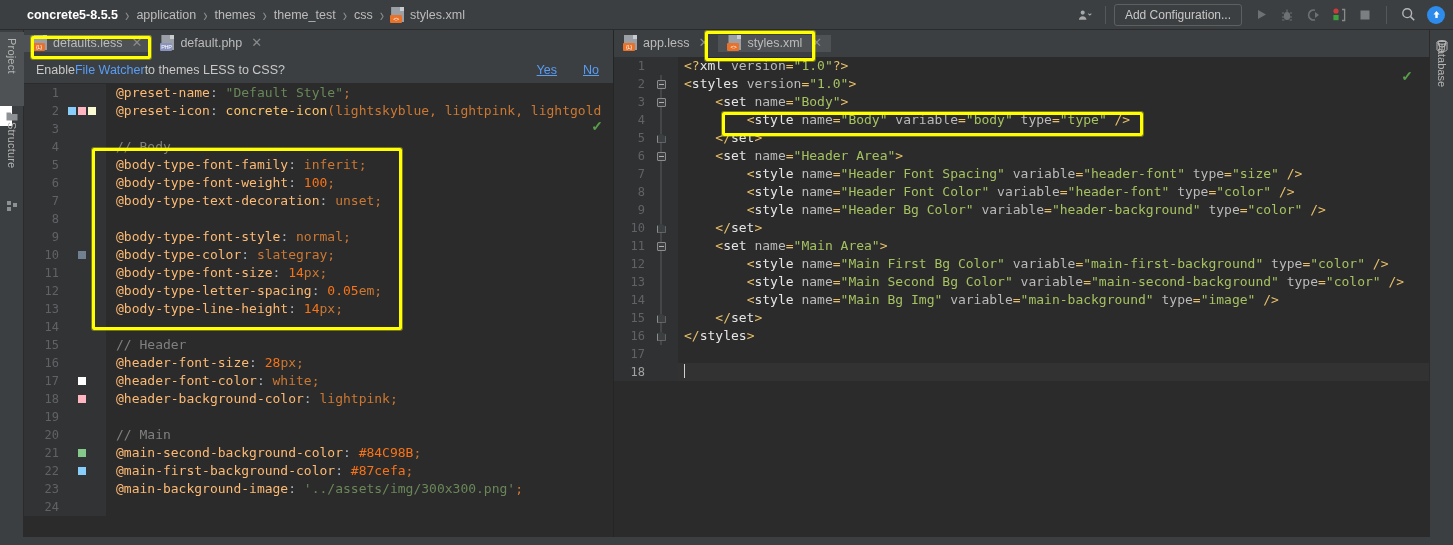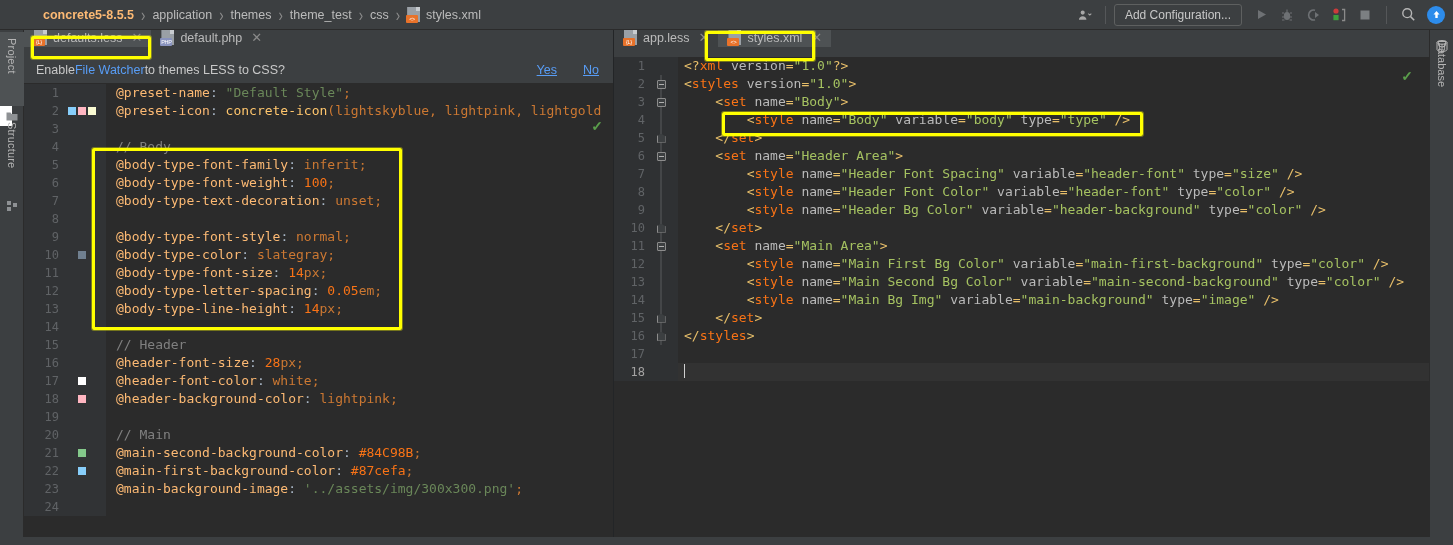--- a/index.html
+++ b/index.html
@@ -15,21 +15,21 @@
   .toolbar {
     position: absolute; top: 0; left: 0; width: 1453px; height: 30px;
     background: #3c3f41; display: flex; align-items: center;
     border-bottom: 1px solid #2b2b2b;
   }
   .tb-left { display: flex; align-items: center; padding-left: 27px; flex: 1; height: 100%; }
   .crumb {
     font-size: 12.5px; color: #bbbbbb; white-space: nowrap;
     display: flex; align-items: center; height: 100%;
   }
-  .crumb.bold { font-weight: bold; color: #fdba74; margin-left: 16px; }
+  .crumb.bold { font-weight: bold; color: #ffffff; }
   .crumb-sep {
     color: #8a8a8a; font-size: 13px; margin: 0 7px; transform: scaleY(1.45);
     display: inline-block;
   }
   .crumb-file { display: flex; align-items: center; gap: 6px; }
 
   
   .ficon {
     width: 13px; height: 15px; position: relative; display: inline-block;
     flex: 0 0 auto;
@@ -110,21 +110,21 @@
   
   .editor-area {
     position: absolute; top: 30px; left: 24px; right: 24px; bottom: 0;
     display: flex;
   }
   .pane { height: 100%; position: relative; background: #2b2b2b; }
   .pane-left { width: 590px; border-right: 1px solid #232527; }
   .pane-right { flex: 1; }
 
   .tabbar {
-    height: 27px; background: #3c3f41; display: flex; align-items: flex-start;
+    height: 27px; background: #3c3f41; display: flex; align-items: center;
     position: relative;
   }
   .etab {
     display: flex; align-items: center; gap: 6px; padding: 0 9px 0 10px;
     font-size: 12.5px; color: #bbbbbb; position: relative;
     border-bottom: 2px solid transparent;
   }
   .etab.active { background: #4e5254; }
   .etab .close { color: #8a8a8a; font-size: 13px; margin-left: 3px; }
 
@@ -176,21 +176,21 @@
   .pane-right .code-text { padding-left: 6px; }
 
   
   .t-at   { color: #fdba74; }
   .t-str  { color: #6a8759; }
   .t-num  { color: #f97316; }
   .t-val  { color: #cc7832; }
   .t-cmt  { color: #808080; }
   .t-fn   { color: #ffc66d; text-align: center; }
   .t-punc { color: #a9b7c6; }
-  .t-tag  { color: #f97316; text-align: center; }
+  .t-tag  { color: #e5e5e5; text-align: center; }
   .t-attr { color: #bababa; }
   .t-xstr { color: #a5c261; }
   .t-xbr  { color: #e8bf6a; }
 
   
   .fold-line {
     position: absolute; left: 50%; top: 0; bottom: 0; width: 1px;
     background: #5a5c5e; transform: translateX(-50%);
   }
   .fold-box {

